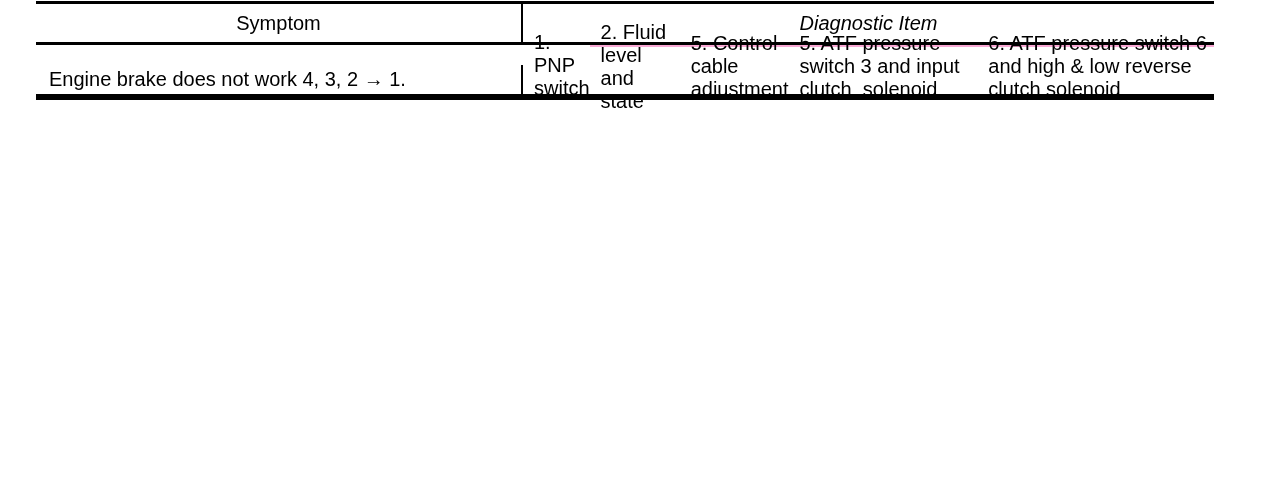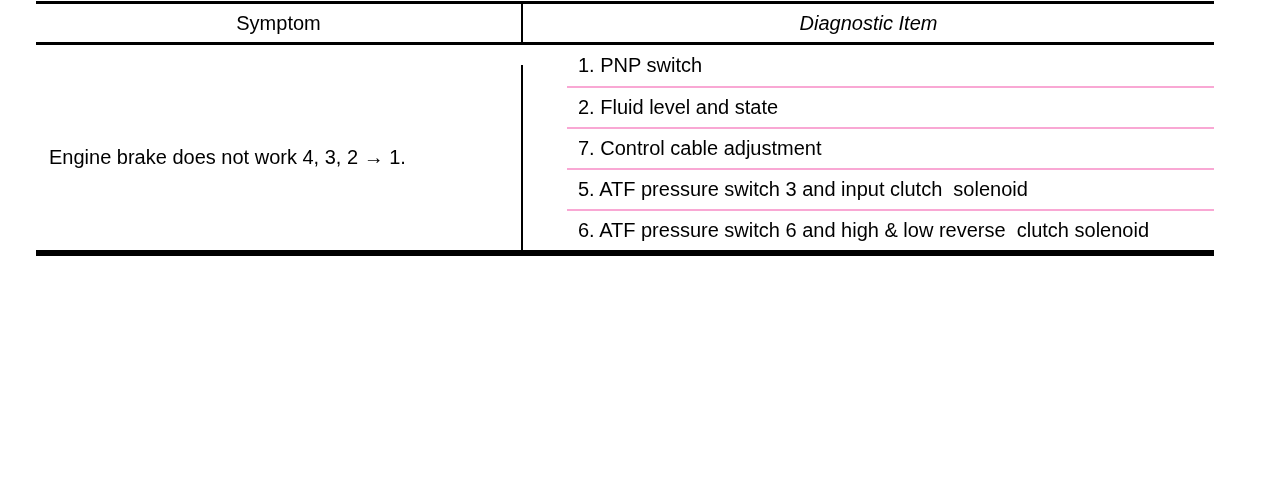--- a/index.html
+++ b/index.html
@@ -44,22 +44,20 @@
     padding: 0 8px 0 13px;
     margin-top: 20px;
   }
   .sym-text {
     font-size: 20px;
     line-height: 29px;
   }
   .diag-list {
     flex: 1;
     display: flex;
-    flex-direction: column;
-    padding-left: 44px;
   }
   .diag-row {
     height: 41px;
     display: flex;
     align-items: center;
     padding-left: 11px;
     font-size: 20px;
     white-space: pre-wrap;
   }
   .diag-row + .diag-row { border-top: 2px solid #f9a8d4; }
@@ -73,21 +71,21 @@
     <div class="diag-col header-cell">Diagnostic Item</div>
   </div>
   <div id="sections">
       <div class="section">
         <div class="sym-col sym-cell">
           <div class="sym-text">Engine brake does not work 4, 3, 2 → 1.</div>
         </div>
         <div class="diag-list">
           <div class="diag-row">1. PNP switch</div>
           <div class="diag-row">2. Fluid level and state</div>
-          <div class="diag-row">7. Control cable adjustment</div>
+          <div class="diag-row">5. Control cable adjustment</div>
           <div class="diag-row">5. ATF pressure switch 3 and input clutch  solenoid</div>
           <div class="diag-row">6. ATF pressure switch 6 and high &amp; low reverse  clutch solenoid</div>
         </div>
       </div>
       <div class="section">
       </div>
     </div>
 </div>
 
 </body></html>

